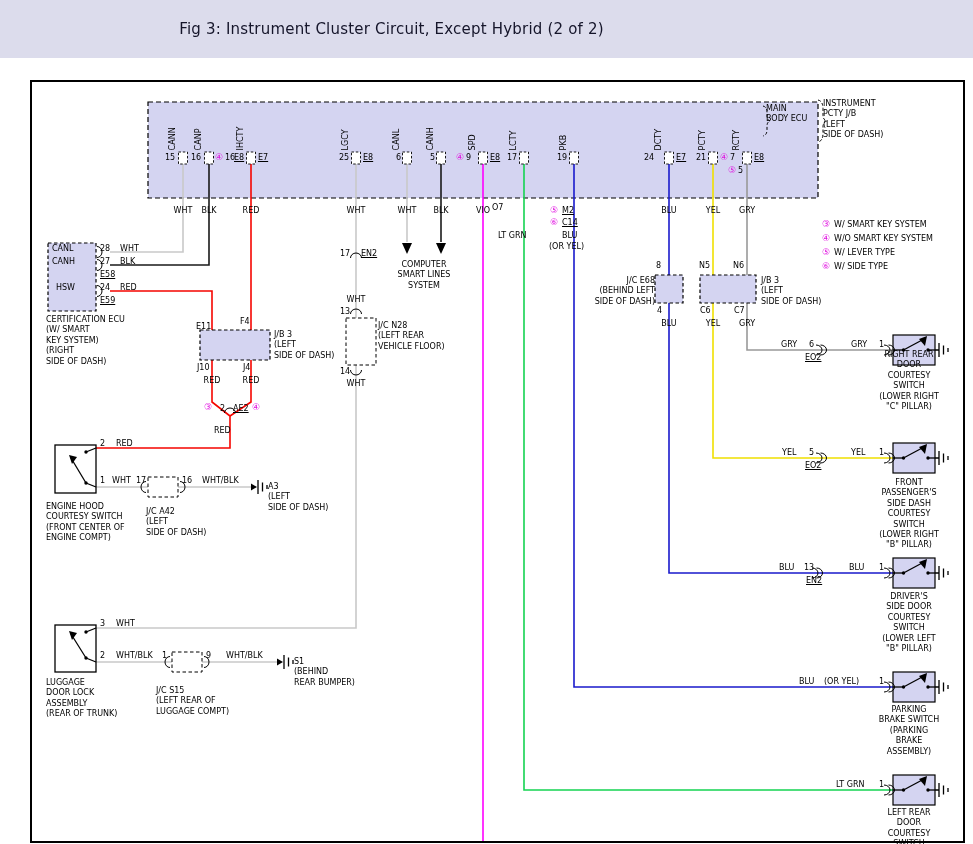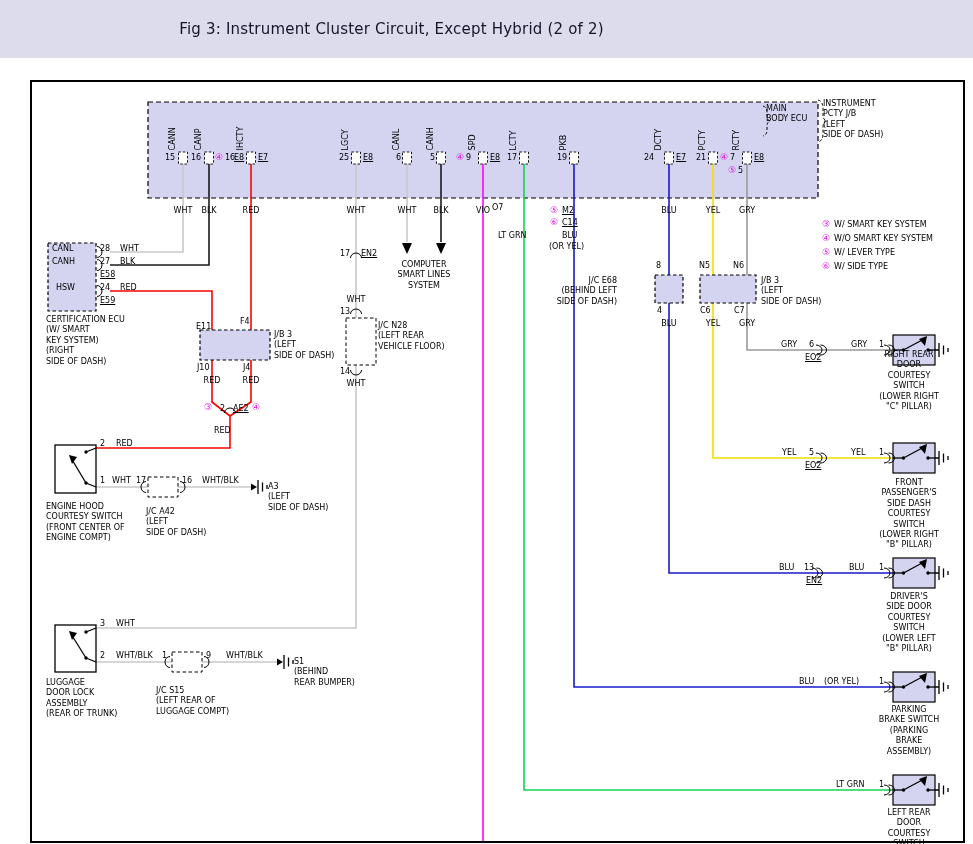--- a/index.html
+++ b/index.html
@@ -370,21 +370,21 @@
 (LEFT REAR OF
 LUGGAGE COMPT)</div>
 <div class="lbl" style="left:46px;top:678px">LUGGAGE
 DOOR LOCK
 ASSEMBLY
 (REAR OF TRUNK)</div>
 
 <div class="lbl" style="left:656px;top:261px">8</div>
 <div class="lbl" style="left:657px;top:306px">4</div>
 <div class="lbl ctr" style="left:669px;top:319px">BLU</div>
-<div class="lbl rt" style="left:617px;top:276px">J/C E68
+<div class="lbl rt" style="left:655px;top:276px">J/C E68
 (BEHIND LEFT
 SIDE OF DASH)</div>
 
 <div class="lbl" style="left:699px;top:261px">N5</div>
 <div class="lbl" style="left:733px;top:261px">N6</div>
 <div class="lbl" style="left:700px;top:306px">C6</div>
 <div class="lbl" style="left:734px;top:306px">C7</div>
 <div class="lbl ctr" style="left:713px;top:319px">YEL</div>
 <div class="lbl ctr" style="left:747px;top:319px">GRY</div>
 <div class="lbl" style="left:761px;top:276px">J/B 3

